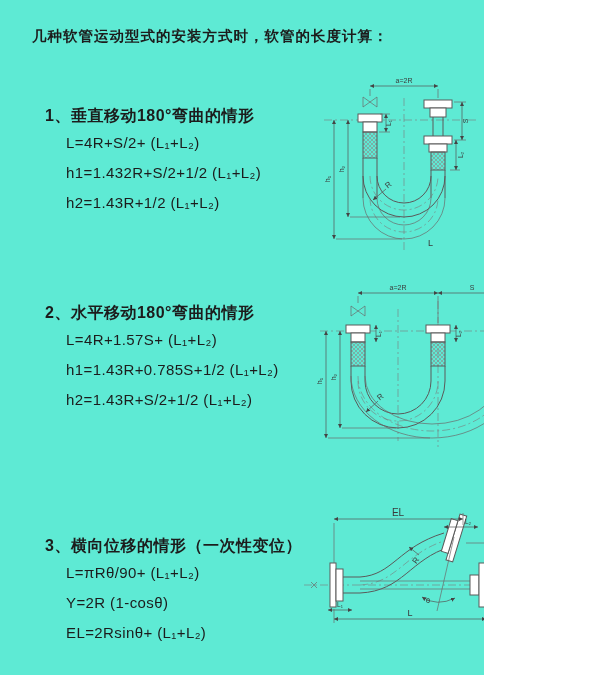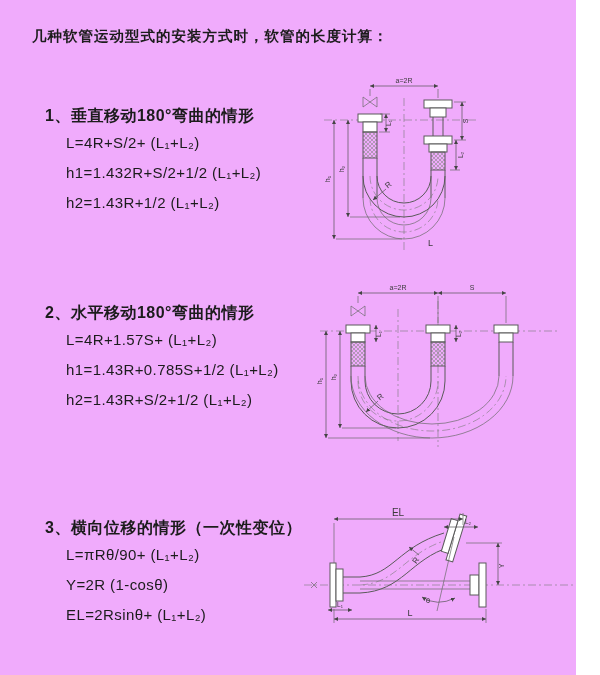--- a/index.html
+++ b/index.html
@@ -1,16 +1,16 @@
 <!DOCTYPE html>
 <html><head>
 <meta charset="utf-8">
 <style>
   html,body{margin:0;padding:0;background:#fff;}
-  .page{position:relative;width:576px;height:675px;background:#f0abfc;overflow:hidden;
+  .page{position:relative;width:484px;height:675px;background:#5eead4;overflow:hidden;
         font-family:"Liberation Sans","DejaVu Sans",sans-serif;color:#1c1c1c;}
   .doc-title{position:absolute;left:32px;top:27px;font-size:14.5px;font-weight:700;letter-spacing:1px;}
   .section{position:absolute;left:45px;}
   .sec-heading{font-size:16px;font-weight:700;letter-spacing:.5px;margin:0 0 7px 0;}
   .formula{font-size:15px;line-height:17px;margin:0 0 13px 21px;letter-spacing:.4px;font-weight:500;}
   .diag{position:absolute;}
   
   .ln{stroke:#5a5a5a;fill:none;stroke-width:1;}
   .thin{stroke:#6a6a6a;fill:none;stroke-width:.7;}
   .cl{stroke:#7a7a7a;fill:none;stroke-width:.6;stroke-dasharray:8 3 2 3;}
@@ -34,21 +34,21 @@
     <div class="formula">h2=1.43R+1/2 (L₁+L₂)</div>
   </div>
 
   <div class="section" style="top:303px;">
     <div class="sec-heading">2、水平移动180°弯曲的情形</div>
     <div class="formula">L=4R+1.57S+ (L₁+L₂)</div>
     <div class="formula">h1=1.43R+0.785S+1/2 (L₁+L₂)</div>
     <div class="formula">h2=1.43R+S/2+1/2 (L₁+L₂)</div>
   </div>
 
-  <div class="section" style="top:518px;">
+  <div class="section" style="top:536px;">
     <div class="sec-heading">3、横向位移的情形（一次性变位）</div>
     <div class="formula">L=πRθ/90+ (L₁+L₂)</div>
     <div class="formula">Y=2R (1-cosθ)</div>
     <div class="formula">EL=2Rsinθ+ (L₁+L₂)</div>
   </div>
 
   <svg class="diag" style="left:310px;top:74px;" width="262" height="182" viewBox="0 0 262 182" role="img">
     <defs>
       <pattern id="hx" patternUnits="userSpaceOnUse" width="4" height="4">
         <path d="M0 0L4 4M4 0L0 4" stroke="#8a8a8a" stroke-width="0.6"></path>

